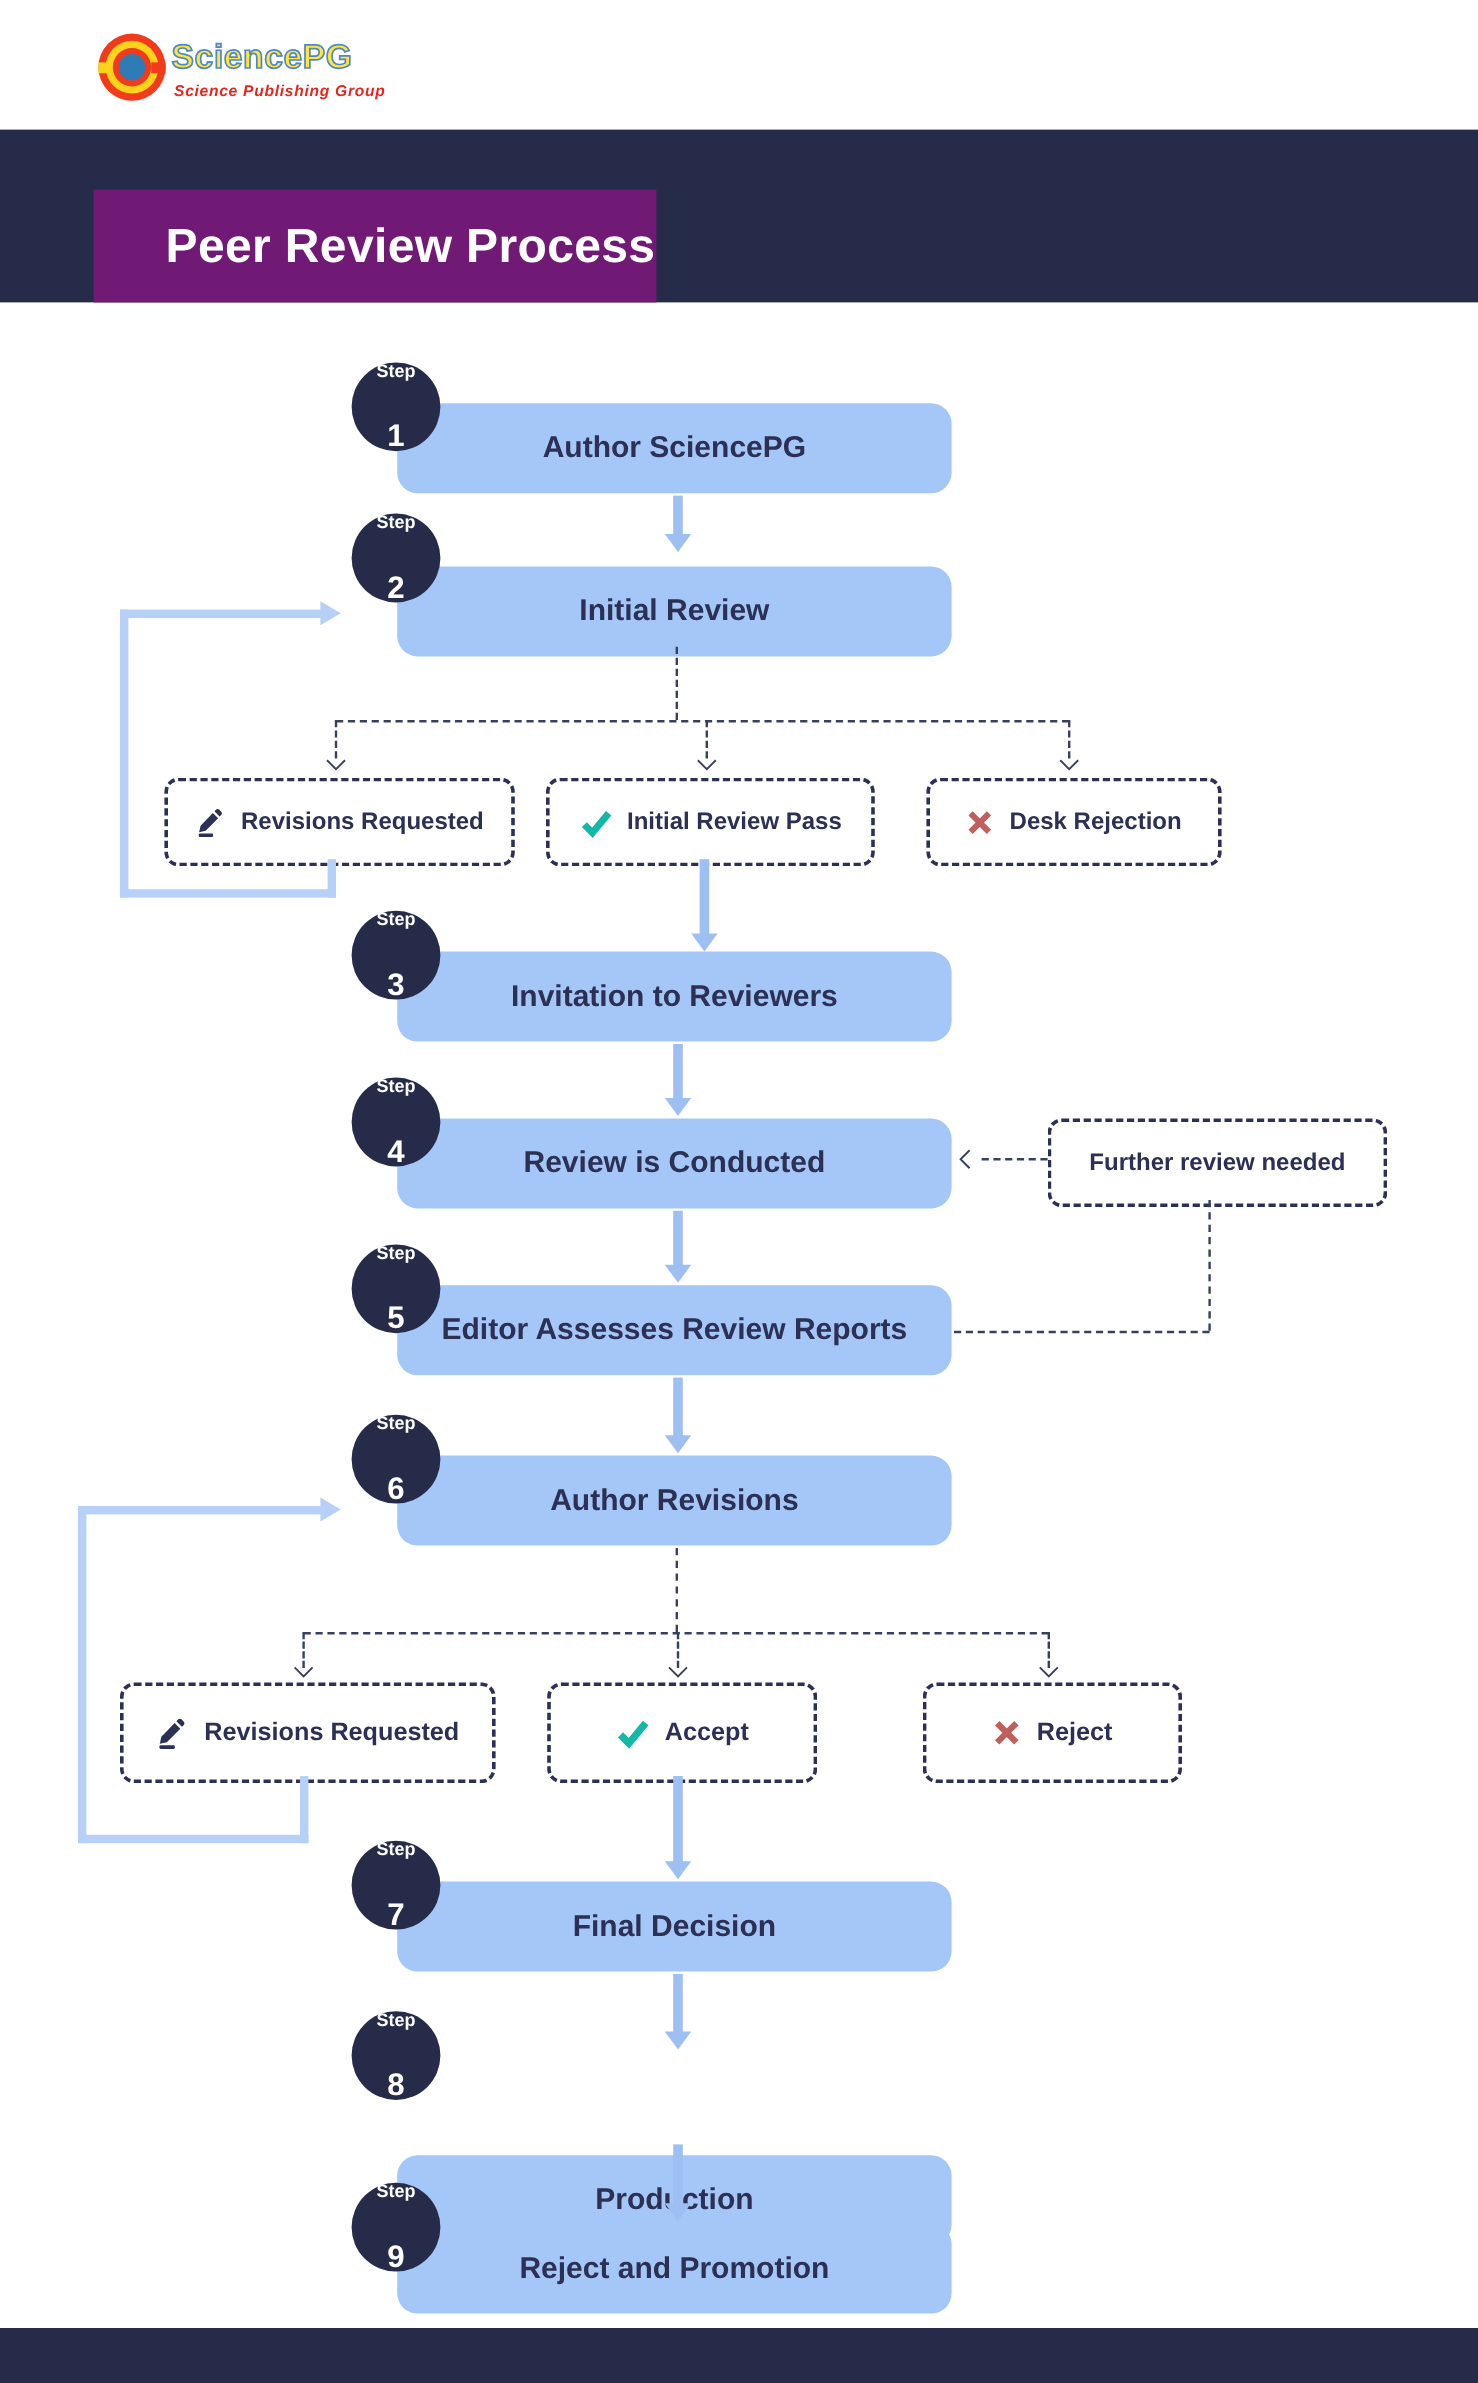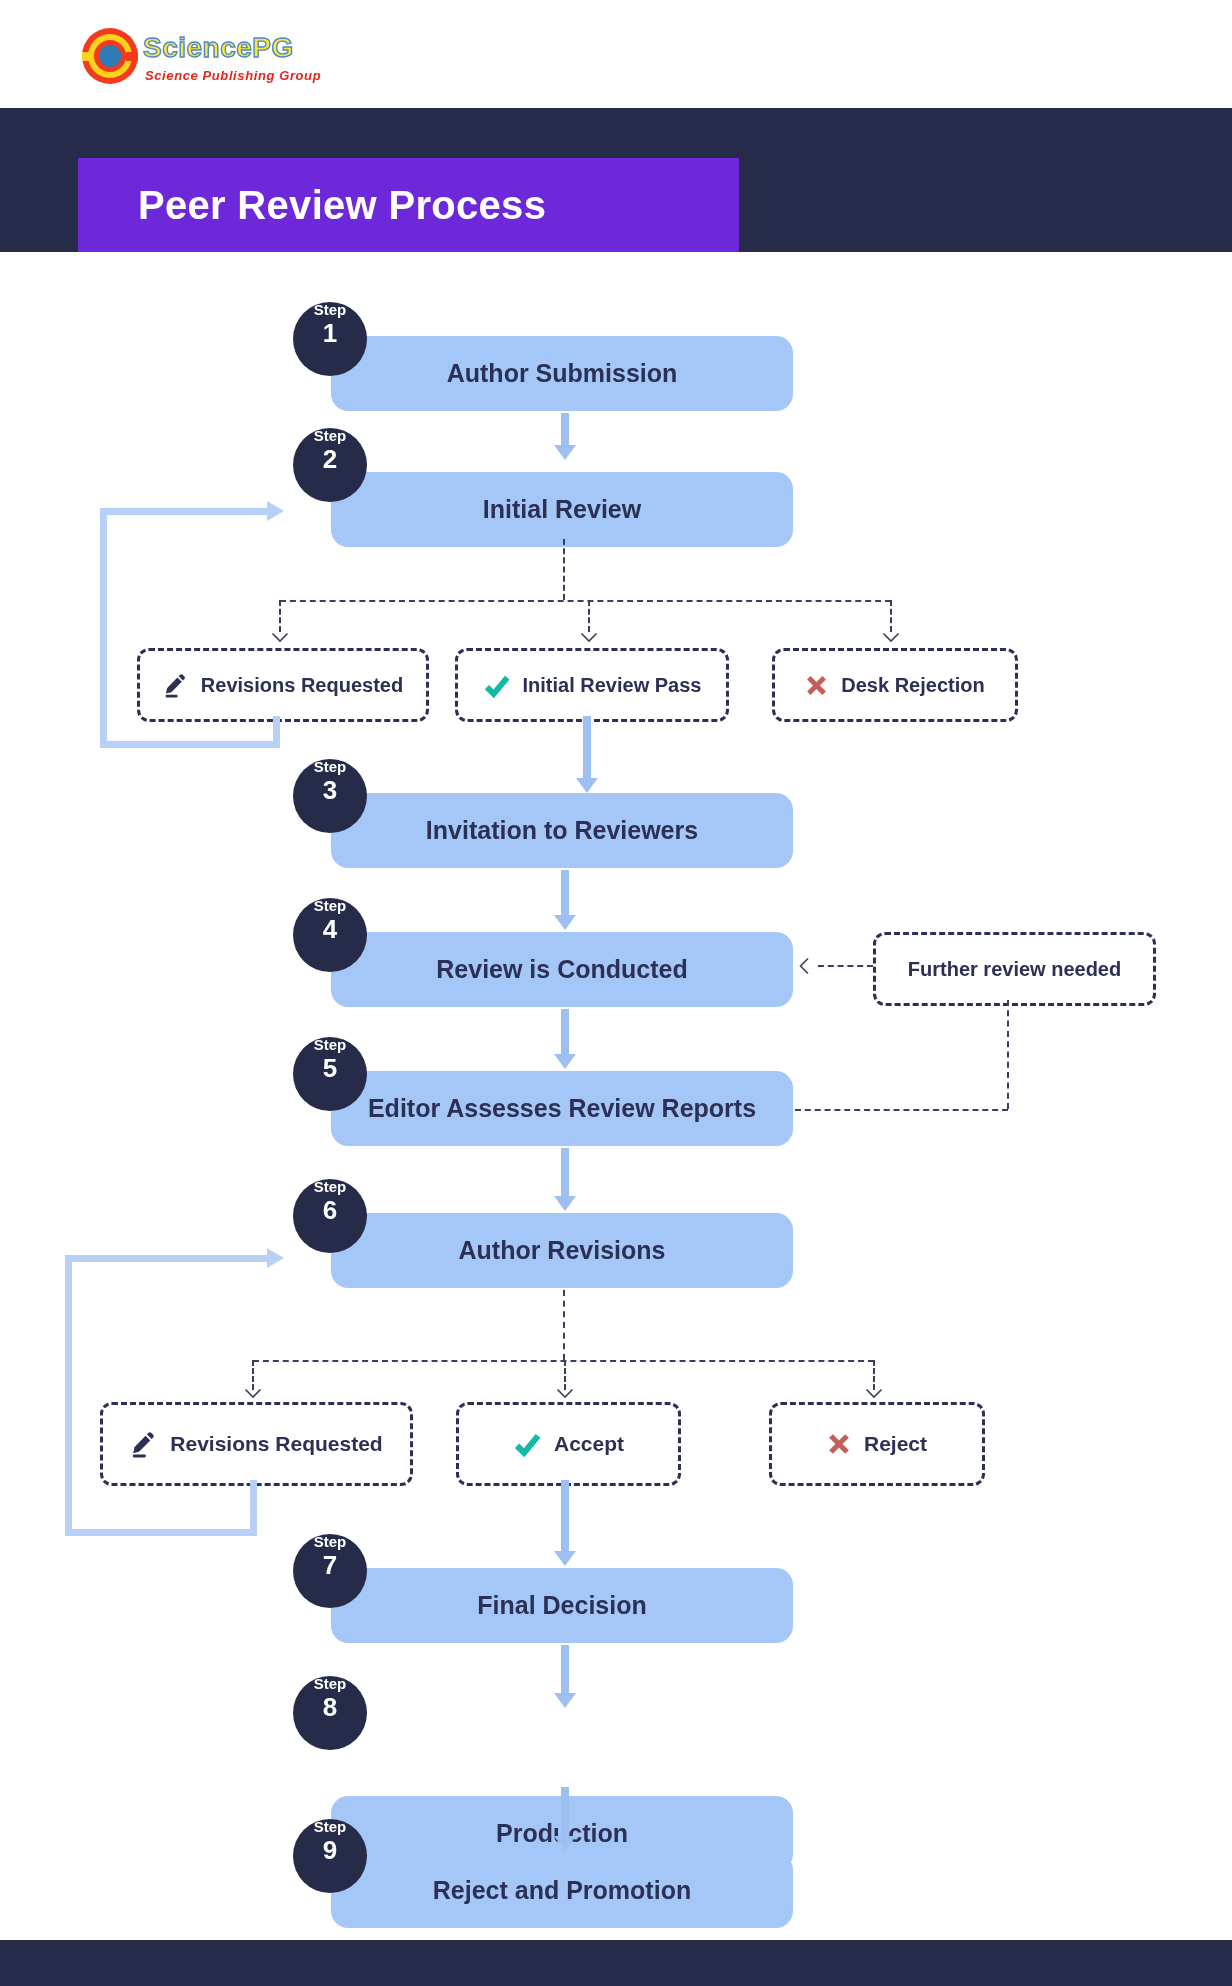--- a/index.html
+++ b/index.html
@@ -17,31 +17,31 @@
   .logo-stripe-r{position:absolute;right:0;top:24px;width:12px;height:9px;background:#f23a1d;}
   .logo-core{position:absolute;left:17px;top:17px;width:22px;height:22px;border-radius:50%;
              background:#2e7bb5;}
   .brand{position:absolute;left:143px;top:32px;font-size:28px;font-weight:bold;color:#ffe63c;
          -webkit-text-stroke:1.4px #4d88c8;letter-spacing:.5px;}
   .tagline{position:absolute;left:145px;top:68px;font-size:13px;font-weight:bold;color:#e5261d;
            letter-spacing:.6px;font-style:italic;}
 
   
   .navy-band{position:absolute;left:0;top:108px;width:1232px;height:144px;background:#262b49;}
-  .rose-box{position:absolute;left:78px;top:158px;width:661px;height:94px;background:#6d28d9;
+  .rose-box{position:absolute;left:78px;top:158px;width:469px;height:94px;background:#701a75;
             display:flex;align-items:center;}
   .rose-box .t{padding-left:60px;font-size:40px;font-weight:bold;color:#fff;letter-spacing:.3px;}
   .footer-band{position:absolute;left:0;top:1940px;width:1232px;height:46px;background:#262b49;}
 
   
   .bar{position:absolute;left:331px;width:462px;height:75px;background:#a4c7f8;border-radius:17px;
        display:flex;align-items:center;justify-content:center;font-size:25px;font-weight:bold;
        color:#2b3054;}
   .step-circle{position:absolute;left:293px;width:74px;height:74px;border-radius:50%;background:#262b49;
-       color:#fff;display:flex;flex-direction:column;align-items:center;justify-content:flex-start;
+       color:#fff;display:flex;flex-direction:column;align-items:center;justify-content:space-between;
        line-height:1;z-index:3;}
   .step-circle .badge{font-size:15px;font-weight:bold;margin-bottom:3px;}
   .step-circle .num{font-size:26px;font-weight:bold;}
 
   
   .vline{position:absolute;width:8px;background:#9dbff2;}
   .head-down{position:absolute;width:0;height:0;border-left:11px solid transparent;
              border-right:11px solid transparent;border-top:15px solid #9dbff2;}
 
   
@@ -88,21 +88,21 @@
   <div class="rose-box">
     <div class="t">Peer Review Process</div>
   </div>
   <div class="footer-band"></div>
 
   <div class="step-circle" style="top:302px">
     <div class="badge">Step</div>
     <div class="num">1</div>
   </div>
   <div class="bar" style="top:336px">
-    <span>Author Submission</span>
+    <span>Author SciencePG</span>
   </div>
 
   <div class="vline" style="left:561px;top:413px;height:34px"></div>
   <div class="head-down" style="left:554px;top:445px"></div>
 
   <div class="step-circle" style="top:428px">
     <div class="badge">Step</div>
     <div class="num">2</div>
   </div>
   <div class="bar" style="top:472px">

